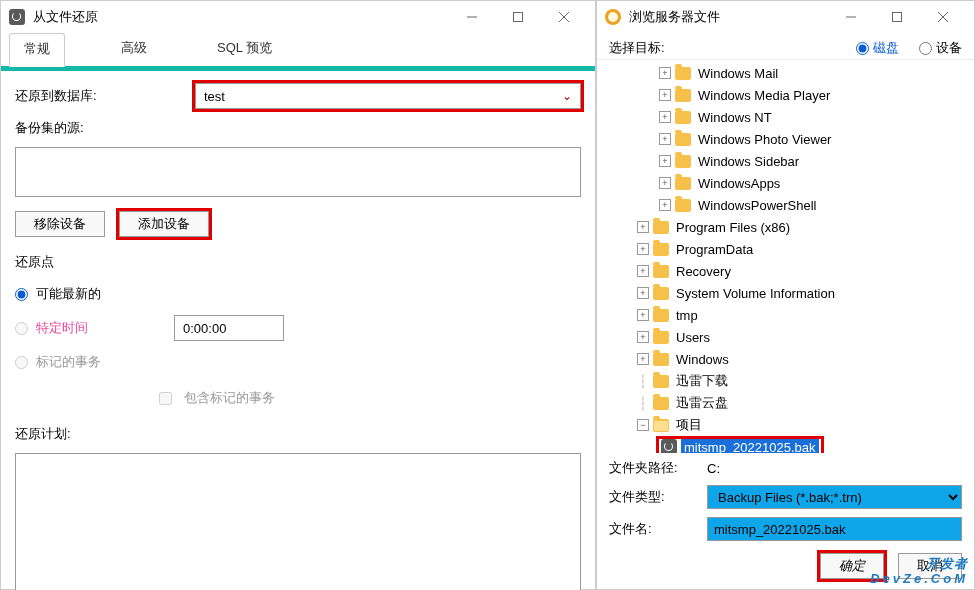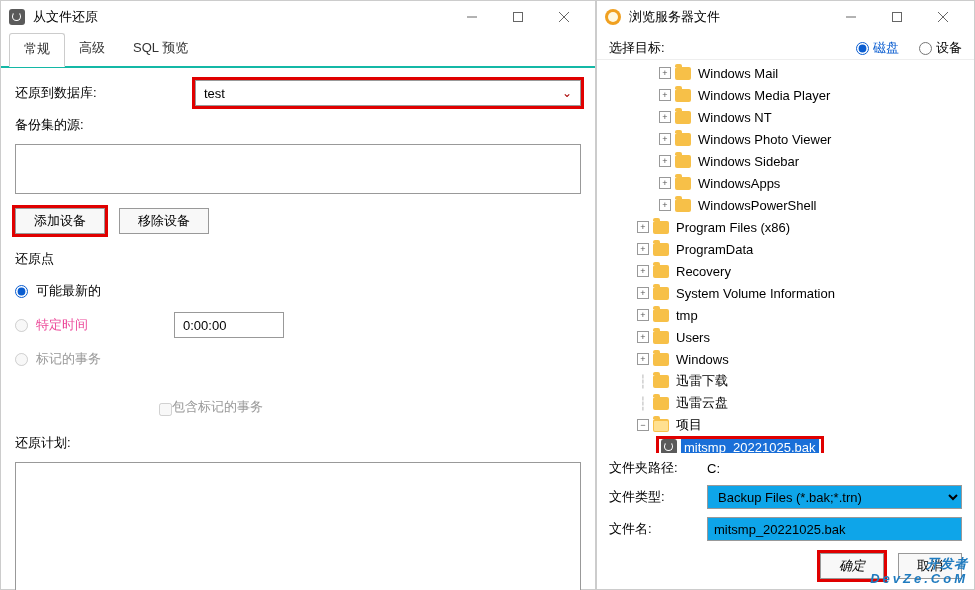--- a/index.html
+++ b/index.html
@@ -8,21 +8,21 @@
 
 .left-window { width: 596px; height: 590px; border: 1px solid #ccc; background: #fff; display: flex; flex-direction: column; }
 .titlebar { height: 32px; display: flex; align-items: center; padding: 0 8px; }
 .titlebar .app-icon { width: 16px; height: 16px; background: #5a5a5a; border-radius: 3px; margin-right: 8px; position:relative; }
 .titlebar .app-icon::after { content:""; position:absolute; left:3px; top:3px; width:7px; height:7px; border:1.5px solid #fff; border-radius:50%; border-top-color:transparent; }
 .titlebar .title { flex: 1; }
 .win-ctrl { display:flex; gap:0; }
 .win-ctrl span { width:46px; height:32px; display:flex; align-items:center; justify-content:center; color:#666; }
 .win-ctrl span svg { width:10px; height:10px; }
 
-.tabs { display:flex; border-bottom:2px solid #14b8a6; padding:0 8px; }
+.tabs { display:flex; border-bottom:5px solid #14b8a6; padding:0 8px;gap:42px; }
 .tab { padding:6px 14px 8px; color:#333; cursor:pointer; position:relative; }
 .tab.active { border:1px solid #ccc; border-bottom:1px solid #fff; margin-bottom:-1px; background:#fff; border-top-left-radius:3px; border-top-right-radius:3px; }
 
 .form-area { padding:12px 14px; flex:1; display:flex; flex-direction:column; gap:10px; }
 .row { display:flex; align-items:center; }
 .row .lbl { width:180px; }
 .combo { border:1px solid #999; height:26px; display:flex; align-items:center; padding:0 8px; background:#fff; position:relative; flex:1; }
 .combo .chev { position:absolute; right:8px; top:50%; transform:translateY(-50%); color:#a00; font-size:12px; }
 .combo.red-outline { outline:3px solid #e00000; }
 
@@ -33,21 +33,21 @@
 .btn.red-outline { outline:3px solid #e00000; }
 
 .group-label { margin-top:6px; }
 .radios { display:flex; flex-direction:column; gap:8px; padding-left:0; }
 .radio-row { display:flex; align-items:center; gap:8px; height:26px; }
 .radio-row input[type=radio] { accent-color:#0a5dd0; }
 .radio-row .lbl-inline { width:120px; }
 .date-input { border:1px solid #999; height:26px; width:200px; padding:0 8px; display:flex; align-items:center; position:relative; }
 .date-input .cal-chev { position:absolute; right:6px; display:flex; gap:2px; color:#666; }
 .time-input { border:1px solid #999; height:26px; width:110px; padding:0 8px; display:flex; align-items:center; margin-left:10px; }
-.chk-row { display:flex; align-items:flex-end; gap:0; margin-left:144px; margin-top:16px; }
+.chk-row { display:flex; align-items:center; gap:12px; margin-left:144px; margin-top:4px; }
 
 .plan-box { border:1px solid #999; background:#fff; height:165px; width:100%; }
 
 
 .right-window { width: 379px; height: 590px; border:1px solid #ccc; background:#fff; display:flex; flex-direction:column; position:relative; }
 .right-window .titlebar .app-icon2 { width:16px; height:16px; background:#f0a020; border-radius:50%; margin-right:8px; position:relative; }
 .right-window .titlebar .app-icon2::after { content:""; position:absolute; left:3px; top:3px; width:10px; height:10px; background:#fff8e0; border-radius:50%; }
 .target-row { display:flex; align-items:center; padding:6px 12px 2px; gap:20px; border-bottom:1px solid #eee; }
 .target-row .lbl { margin-right:auto; }
 .target-row label { display:flex; align-items:center; gap:4px; }
@@ -126,25 +126,25 @@
       <div class="combo red-outline">
         <span>test</span>
         <span class="chev">⌄</span>
       </div>
     </div>
 
     <div>备份集的源:</div>
     <div class="textbox"></div>
 
     <div class="btn-row">
+      <div class="btn">
+          <span>移除设备</span>
+        </div>
       <div class="btn red-outline">
           <span>添加设备</span>
-        </div>
-      <div class="btn">
-          <span>移除设备</span>
         </div>
     </div>
 
     <div class="group-label">还原点</div>
     <div class="radios">
       <div class="radio-row">
         <input type="radio" checked="" style="">
         <span>可能最新的</span>
       </div>
       <div class="radio-row">

